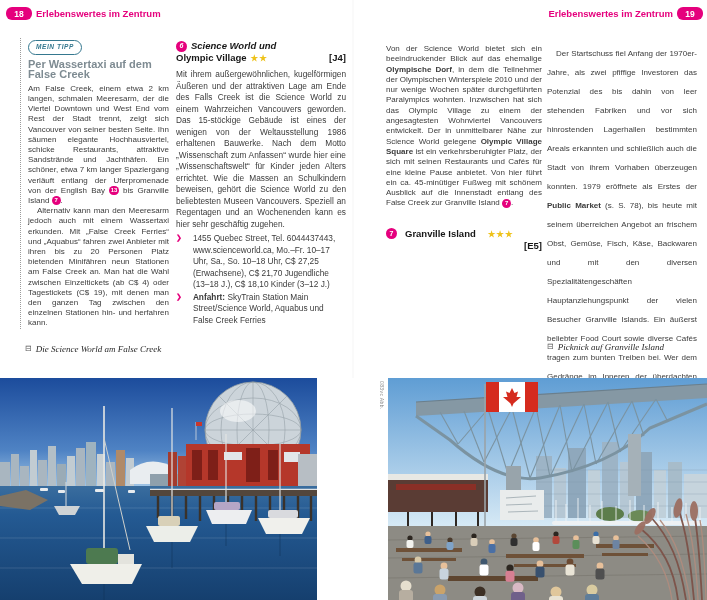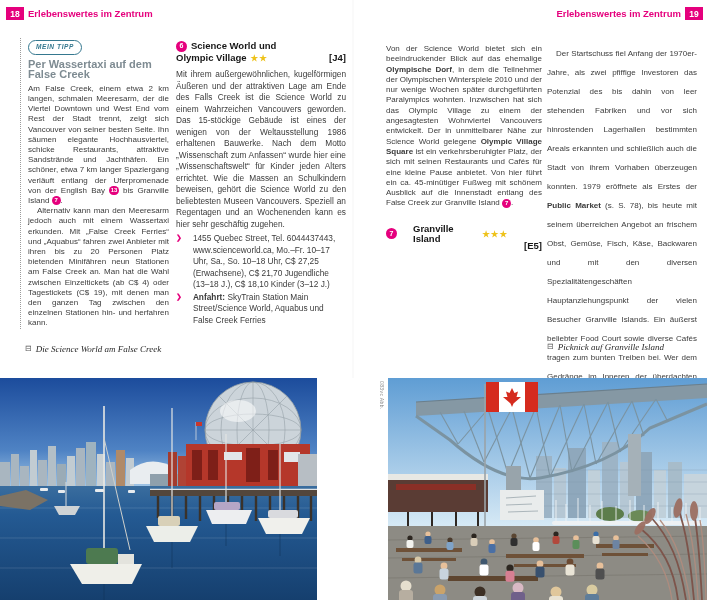--- a/index.html
+++ b/index.html
@@ -3,22 +3,22 @@
 <meta charset="utf-8">
 <style>
   * { margin:0; padding:0; box-sizing:border-box; }
   html,body { width:707px; height:600px; background:#fff; }
   body { font-family:"Liberation Sans",sans-serif; color:#3b3b3b; position:relative; overflow:hidden;
          --pink:#e5007d; --teal:#35788f; --star:#eec21a; }
 
   
   .hdr { position:absolute; top:7px; display:flex; align-items:center; gap:4px;
          font-weight:bold; font-size:9.5px; color:var(--pink); }
-  .hdr .badge { background:var(--pink); color:#fff; width:18px; height:13px; font-size:8.5px;
-                display:flex; align-items:center; justify-content:center; }
+  .hdr .badge { background:var(--pink); color:#fff; width:26px; height:13px; font-size:8.5px;
+                display:flex; align-items:center; justify-content:center;border-radius:6px; }
   #hdr-left { left:6px; }
   #hdr-right { right:4px; }
 
   
   .col { position:absolute; text-align:justify; }
   #col1 { left:20px; top:38px; width:149px; border-left:1px dotted #9b9b9b; padding-left:7px;
           font-size:8px; line-height:10.2px; }
   #col2 { left:176px; top:40px; width:170px; font-size:8.3px; line-height:11.5px; }
   #col3 { left:386px; top:44px; width:156px; font-size:8px; line-height:10.3px; }
   #col4 { left:547px; top:44px; width:150px; font-size:8px; line-height:19px; }
@@ -28,27 +28,27 @@
                 font-style:italic; letter-spacing:.6px; text-transform:uppercase;
                 box-shadow:0 0 0 1px #fff inset; margin:2px 0 4px; }
   .tip-title { font-size:11px; line-height:10.5px; font-weight:bold; color:#7e8b92; margin-bottom:4px; text-align:left; }
   .indent { text-indent:9px; }
 
   .poi { display:inline-block; min-width:9px; height:9px; line-height:9.2px; padding:0 1.5px;
          border-radius:9px; background:var(--pink); color:#fff; font-size:6px; font-weight:bold;
          text-align:center; vertical-align:0.5px; }
 
   .sec-head { font-size:9.5px; line-height:12px; font-weight:bold; color:#161616; text-align:left; margin-bottom:5px; }
-  .sec-head .row1 { display:flex; align-items:center; gap:4px; }
+  .sec-head .row1 { display:flex; align-items:center; gap:4px;font-style:italic; }
   .sec-head .row2 { display:flex; justify-content:space-between; align-items:center; }
   .num { flex:0 0 auto; width:11px; height:11px; border-radius:50%; background:var(--pink); color:#fff;
          font-size:7px; font-weight:bold; display:inline-flex; align-items:center; justify-content:center; }
   .stars { color:var(--star); font-size:8.5px; letter-spacing:1px; margin-left:4px; }
   .grid { font-weight:bold; color:#161616; }
-  .gi-head { display:flex; align-items:center; gap:16px; margin:8px 0 6px; font-size:9.5px; font-weight:bold; color:#161616; }
+  .gi-head { display:flex; align-items:center; gap:8px; margin:8px 0 6px; font-size:9.5px; font-weight:bold; color:#161616; }
   .gi-head .grid { margin-left:auto;margin-top:24px; }
 
   .info { margin-top:3px; text-align:left; }
   .info-item { display:flex; gap:11px; margin-bottom:1px; }
   .chev { color:var(--pink); font-weight:bold; font-size:7px; line-height:10.3px; flex:0 0 auto; }
   .b { font-weight:bold; }
   .lead { font-style:italic; }
 
   .caption { position:absolute; font-family:"Liberation Serif",serif; font-style:italic;
              font-size:9px; color:#2a2a2a; display:flex; align-items:center; gap:4px; }

